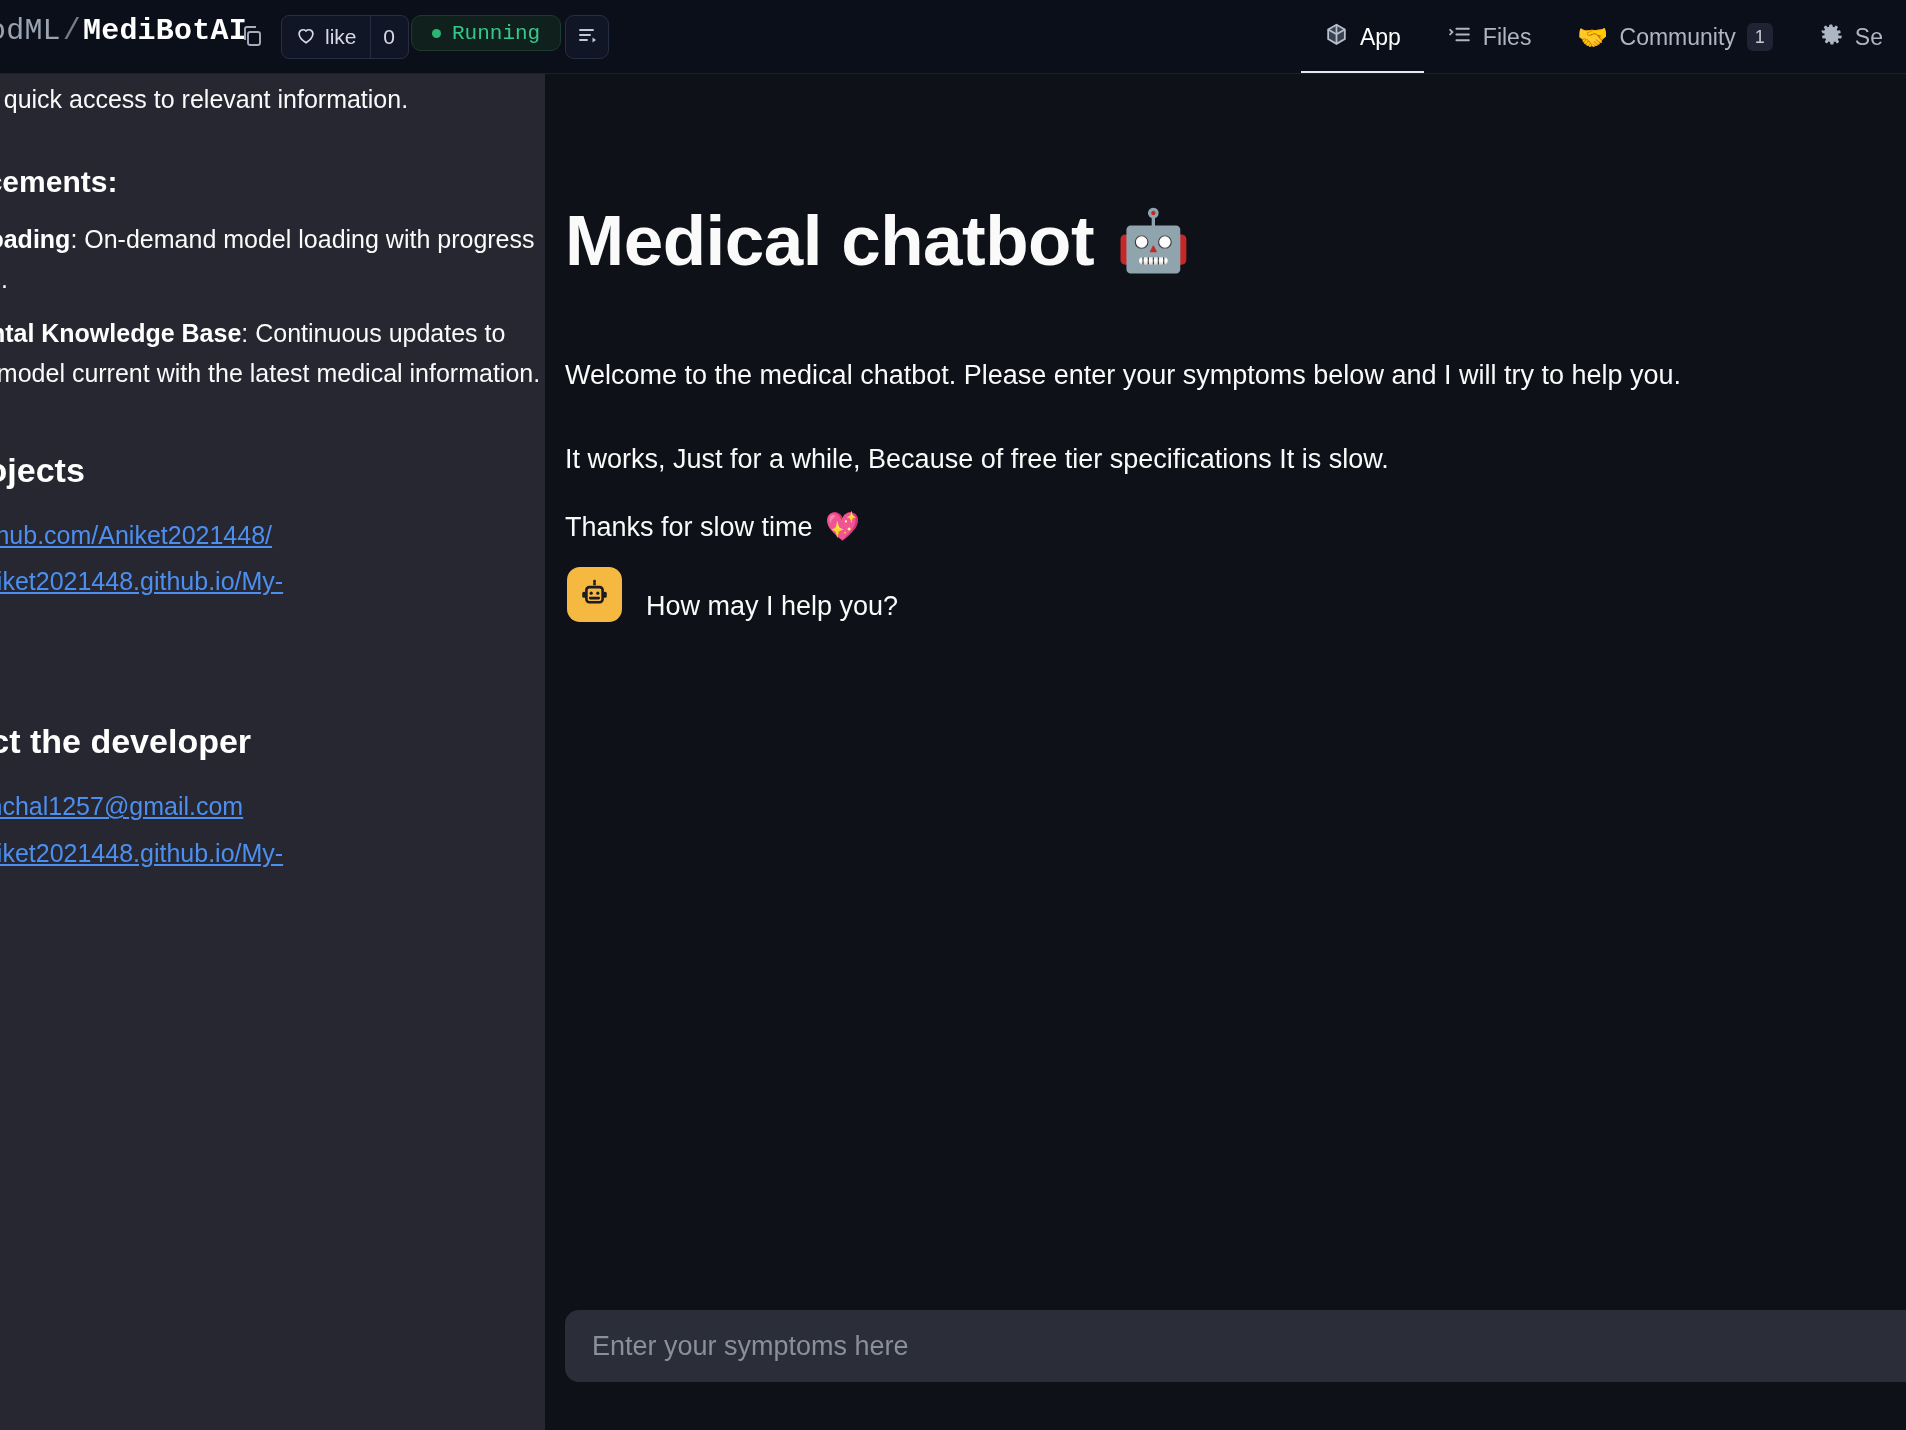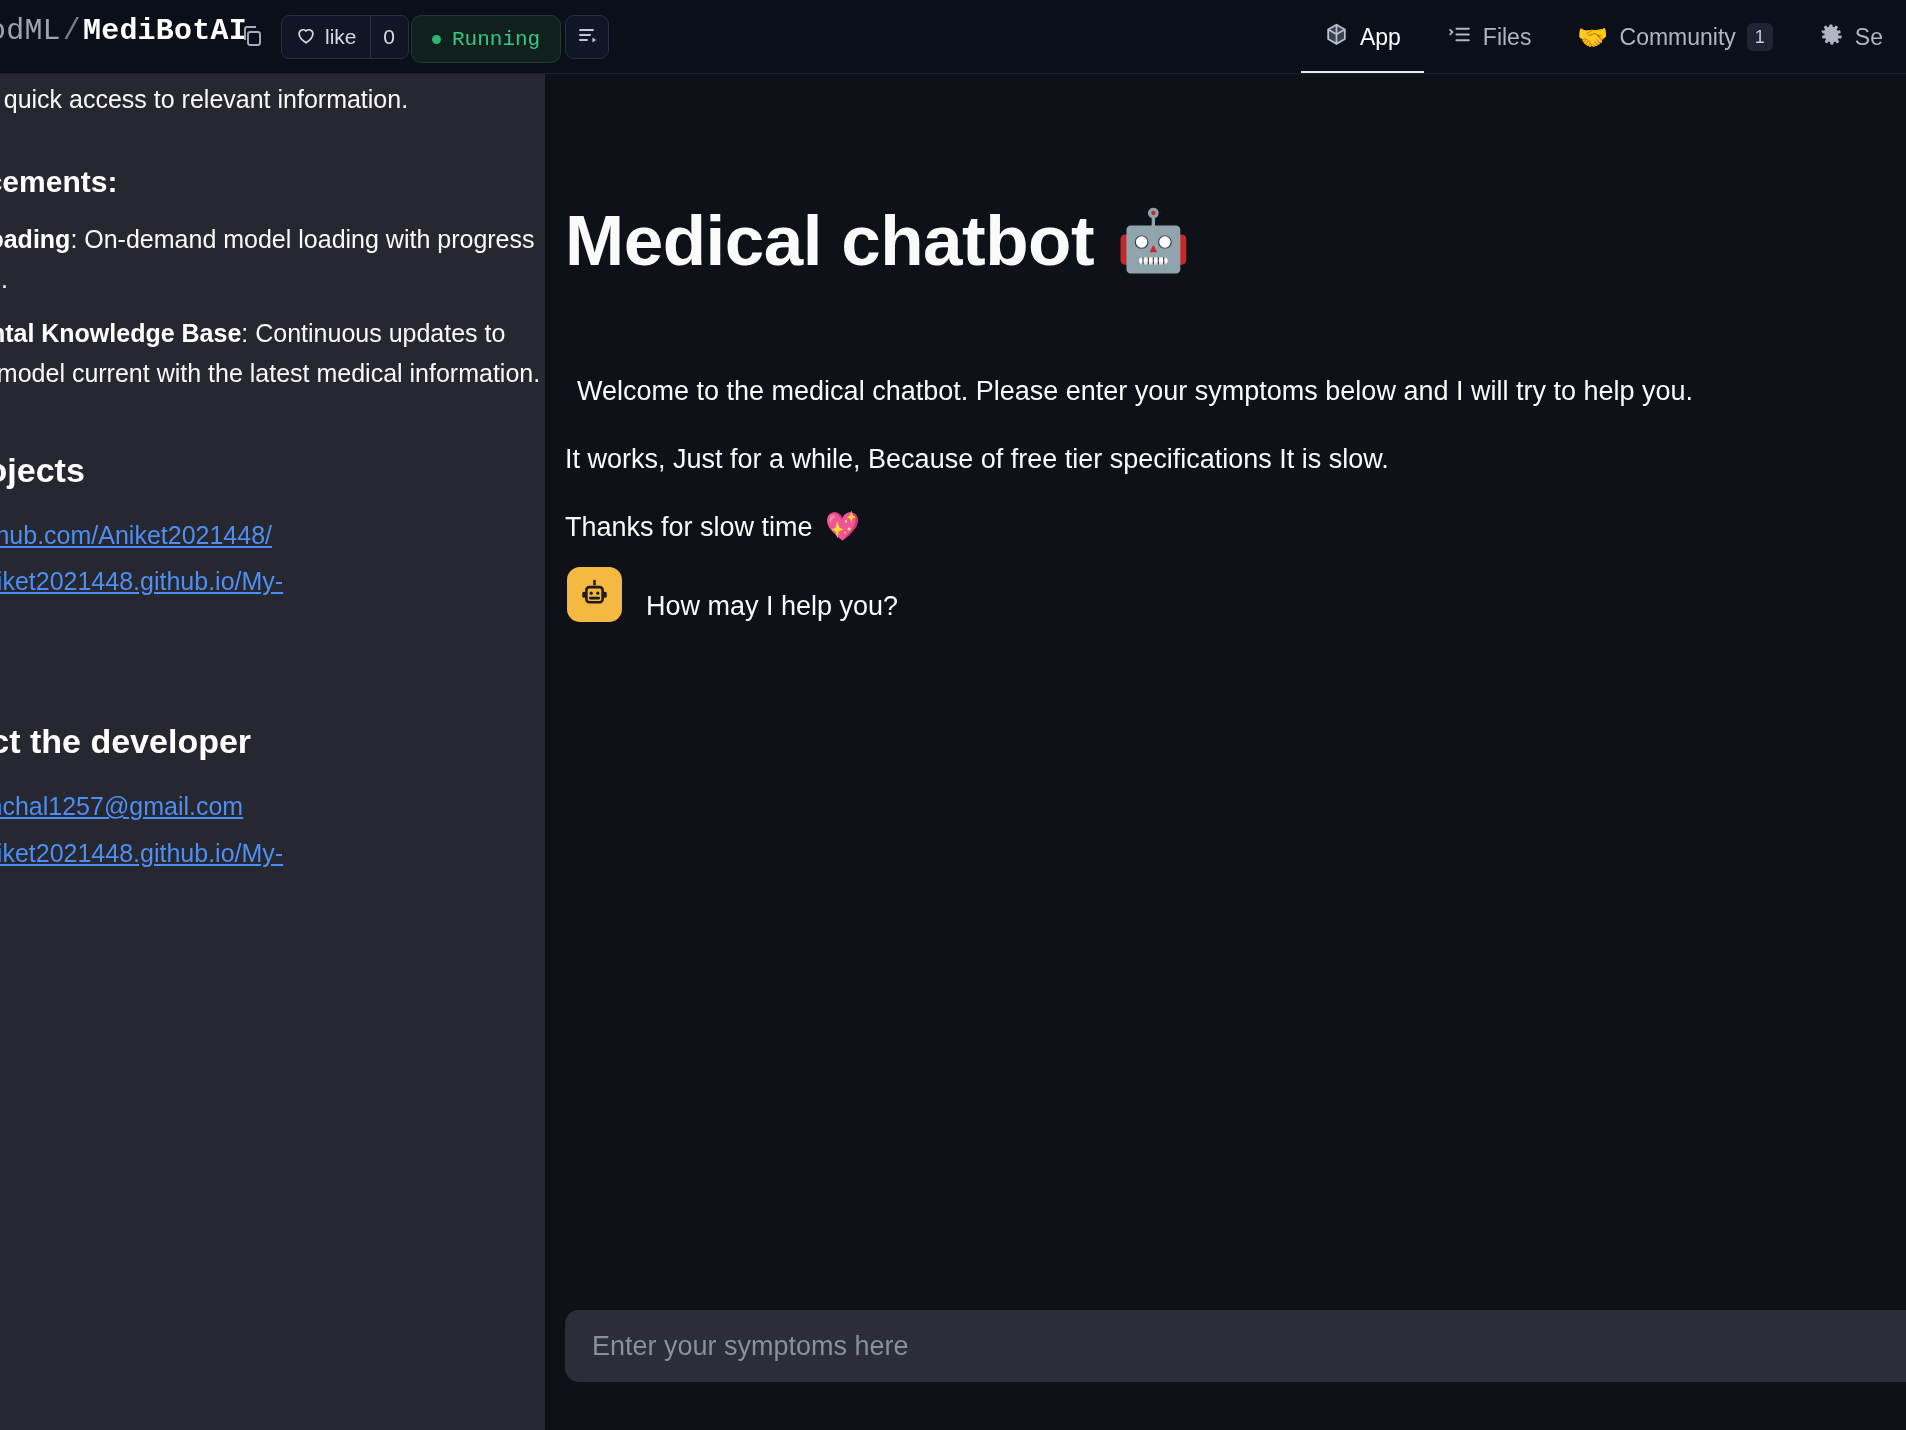--- a/index.html
+++ b/index.html
@@ -53,21 +53,21 @@
   }
   .like-count {
     display: flex; align-items: center; justify-content: center;
     min-width: 38px; padding: 0 10px;
     border-left: 1px solid #262e42;
     color: #d4d9e3; font-size: 21px;
   }
 
   .status-pill {
     position: absolute; left: 411px; top: 15px;
-    height: 48px;
+    height: 36px;
     display: flex; align-items: center; gap: 11px;
     padding: 0 20px;
     border: 1px solid #1d3a30;
     border-radius: 10px;
     background: #10201c;
     cursor: pointer;
   }
   .status-dot {
     width: 9px; height: 9px; border-radius: 50%;
     background: #2bb673;
@@ -162,21 +162,21 @@
     letter-spacing: -0.5px; white-space: nowrap;
     display: flex; align-items: center; gap: 22px;
   }
   .emoji { font-size: 60px; line-height: 1; }
 
   .body-p {
     position: absolute; left: 20px;
     color: #fafafa; font-size: 27px; line-height: 1.5;
     white-space: nowrap;
   }
-  #p1 { top: 297px; margin-left: 12px; }
+  #p1 { top: 281px; }
   #p2 { top: 365px; }
   #p3 { top: 433px; display: flex; align-items: center; gap: 13px; }
   #p3 .emoji { font-size: 28px; }
 
   .bot-row {
     position: absolute; left: 22px; top: 493px;
     display: flex; align-items: flex-end; gap: 24px;
   }
   .bot-avatar {
     width: 55px; height: 55px; border-radius: 13px;

